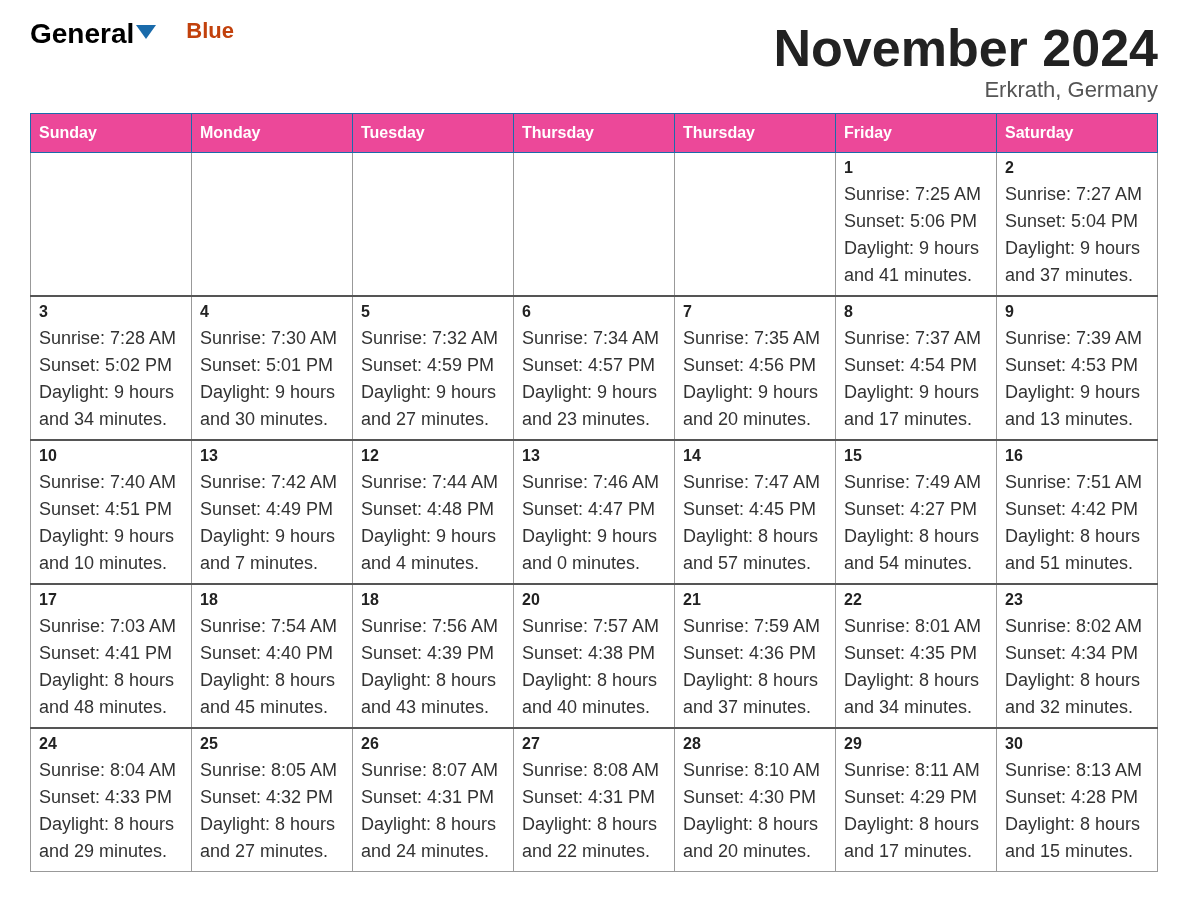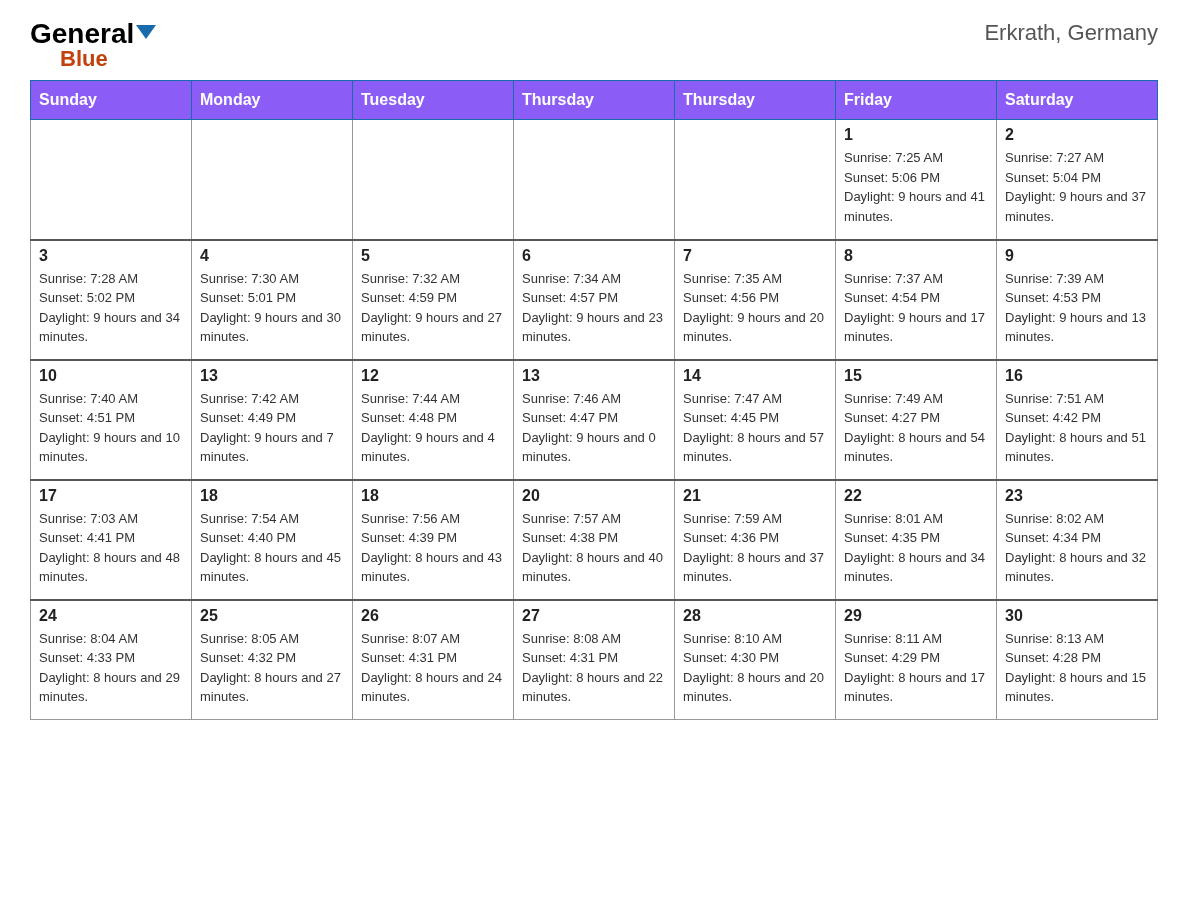--- a/index.html
+++ b/index.html
@@ -11,21 +11,21 @@
       min-height: 918px;
     }
     .header {
       display: flex;
       justify-content: space-between;
       align-items: flex-start;
       margin-bottom: 10px;
     }
     .logo {
       display: flex;
-      flex-direction: column;
+      flex-direction: row;
       align-items: flex-start;
     }
     .logo-general {
       font-size: 28px;
       font-weight: bold;
       color: #000;
       line-height: 1;
     }
     .logo-blue {
       font-size: 22px;
@@ -58,21 +58,21 @@
     .location {
       font-size: 22px;
       color: #555;
     }
     .calendar {
       width: 100%;
       border-collapse: collapse;
       margin-top: 10px;
     }
     .calendar th {
-      background-color: #8b5cf6;
+      background-color: #ec4899;
       color: #fff;
       font-size: 16px;
       font-weight: bold;
       padding: 10px 8px;
       text-align: left;
       border: 1px solid #1a6bab;
     }
     .calendar td {
       border: 1px solid #999;
       vertical-align: top;
@@ -82,21 +82,21 @@
       height: 120px;
     }
     .day-number {
       font-size: 16px;
       font-weight: bold;
       color: #222;
       display: block;
       margin-bottom: 4px;
     }
     .day-info {
-      font-size: 13px;
+      font-size: 18px;
       color: #333;
       line-height: 1.5;
     }
     .empty-cell {
       background: #fff;
     }
     .row-separator td {
       border-top: 2px solid #555;
     }
   </style>
@@ -105,20 +105,21 @@
 
 <div class="header">
   <div class="logo">
     <div style="display:flex; align-items:center;">
       <span class="logo-general">General</span>
       <span class="logo-triangle"></span>
     </div>
     <span class="logo-blue">Blue</span>
   </div>
   <div class="title-section">
+    <div class="month-title">November 2024</div>
     <div class="location">Erkrath, Germany</div>
   </div>
 </div>
 
 <table class="calendar">
   <thead>
     <tr>
     <th>Sunday</th>
         <th>Monday</th>
         <th>Tuesday</th>

